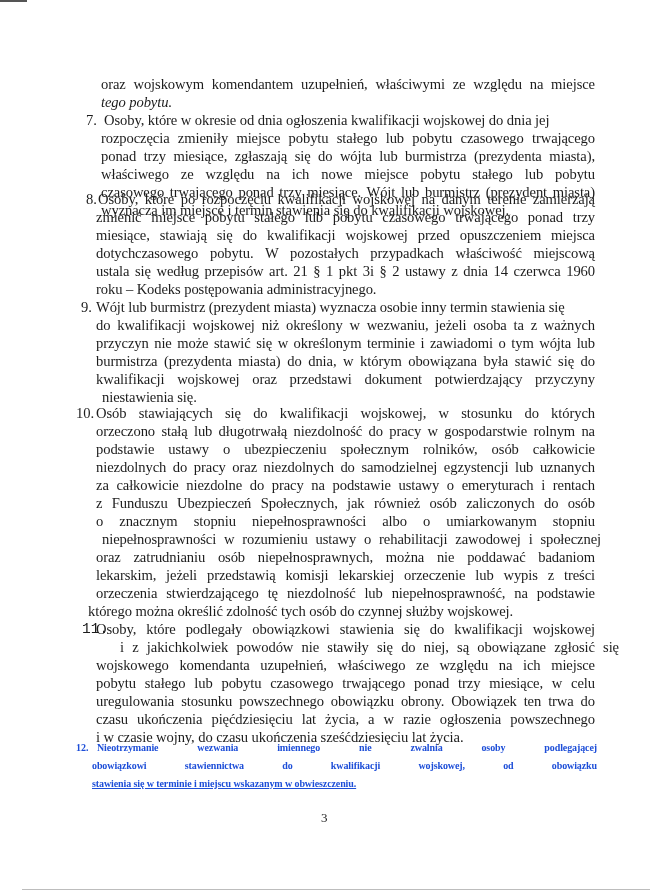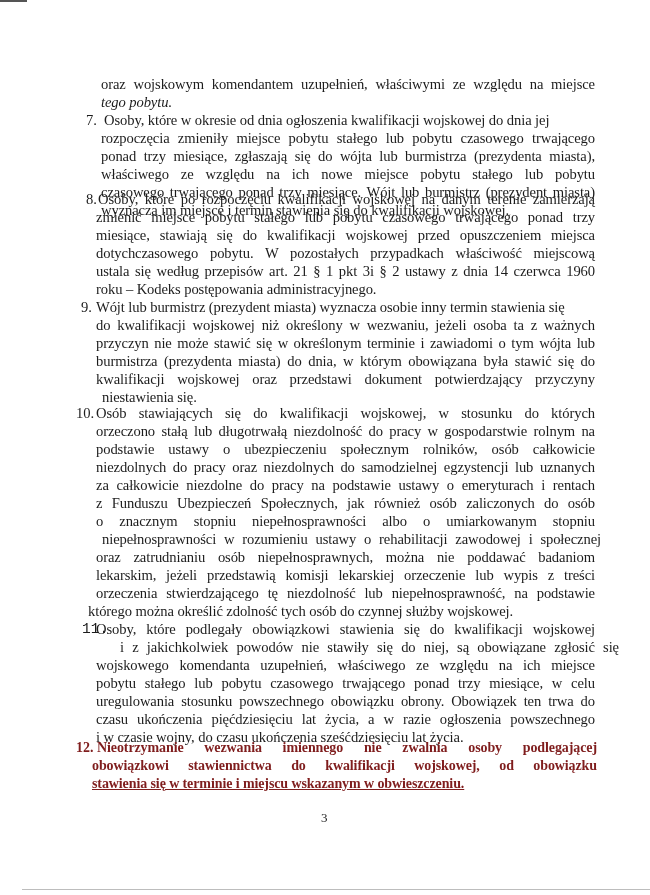--- a/index.html
+++ b/index.html
@@ -12,21 +12,21 @@
     .scan-mark {
       position: absolute; left: 0; top: 0; width: 27px; height: 2px; background: #555;
     }
     .page { position: absolute; left: 0; top: 0; width: 650px; height: 895px; }
     .line {
       position: absolute; height: 18px; line-height: 18px; font-size: 14.6px;
       white-space: nowrap; letter-spacing: -0.1px;
     }
     .just { text-align: justify; text-align-last: justify; }
     .num { position: absolute; height: 18px; line-height: 18px; font-size: 14.6px; }
-    .bold .line, .bold.line, .bold .num, .num.bold { font-weight: bold; font-size: 14px; color: #7f1d1d; }
+    .bold .line, .bold.line, .bold .num, .num.bold { font-weight: bold; font-size: 10px; color: #1d4ed8; }
     .page-number {
       position: absolute; left: 321px; top: 810px; font-size: 13px; line-height: 16px;
     }
     .bottom-rule {
       position: absolute; left: 22px; right: 0; top: 889px; height: 1px; background: #bdbdbd;
     }
   </style>
 </head>
 <body>
 

